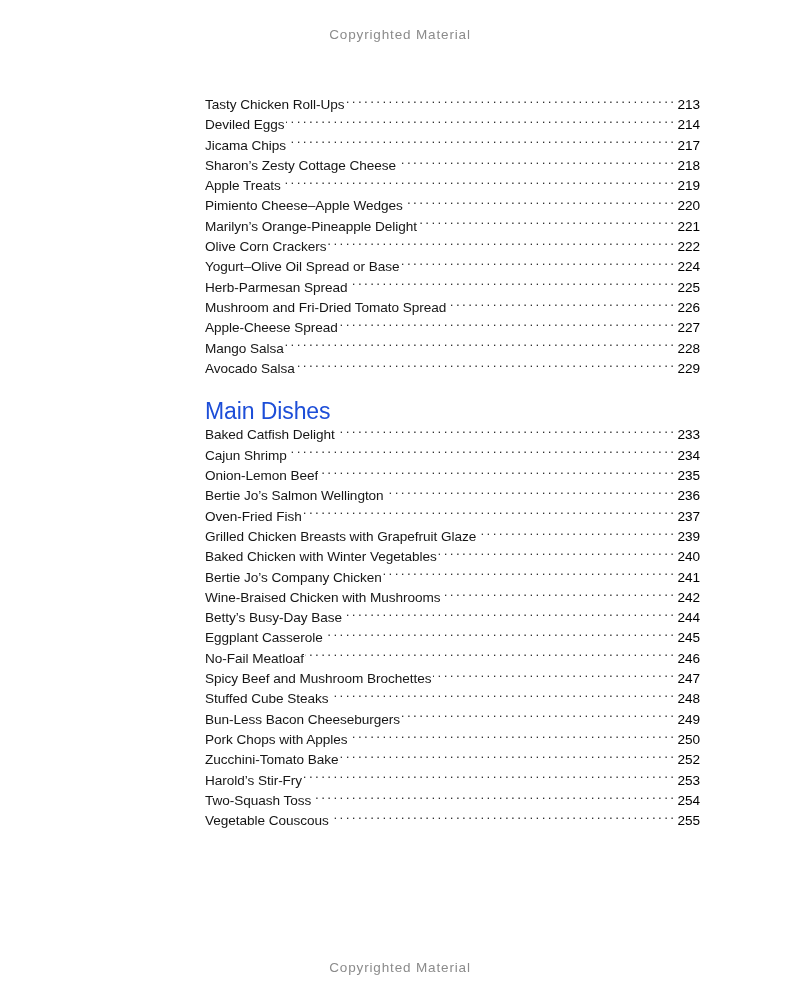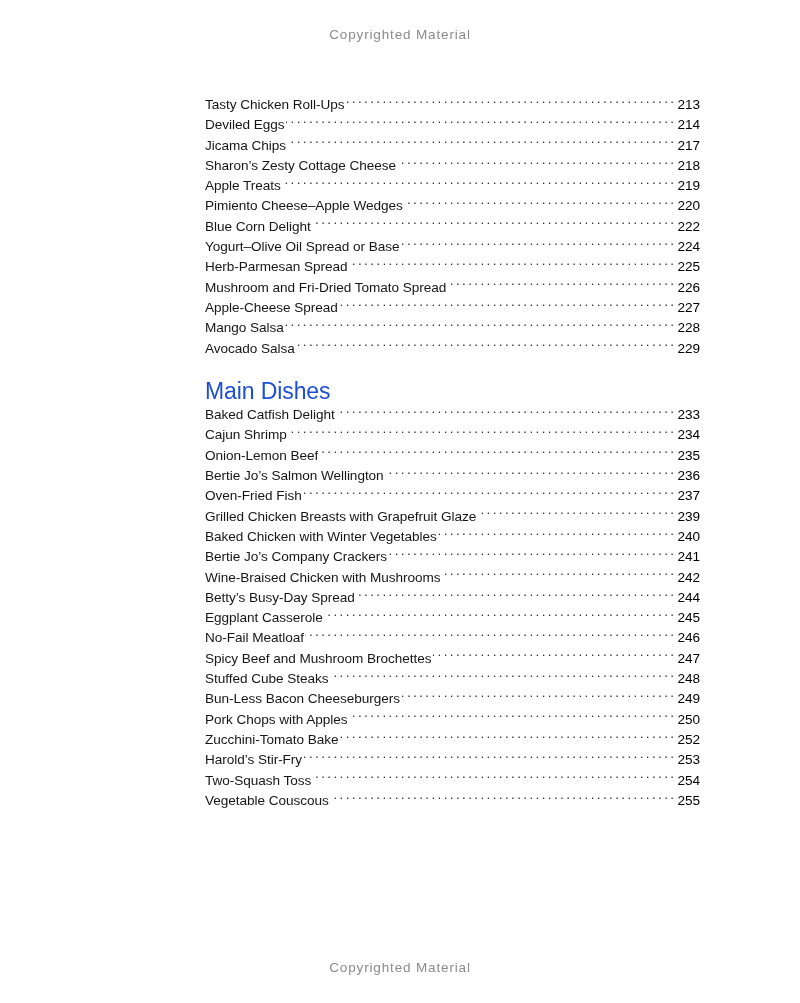--- a/index.html
+++ b/index.html
@@ -141,21 +141,26 @@
           <span class="entry-title">Apple Treats</span>
           <span class="entry-leader"></span>
           <span class="entry-page">219</span>
         </div>
         <div class="toc-entry">
           <span class="entry-title">Pimiento Cheese–Apple Wedges</span>
           <span class="entry-leader"></span>
           <span class="entry-page">220</span>
         </div>
         <div class="toc-entry">
-          <span class="entry-title">Blue Corn Delight</span>
+          <span class="entry-title">Marilyn’s Orange-Pineapple Delight</span>
+          <span class="entry-leader"></span>
+          <span class="entry-page">221</span>
+        </div>
+        <div class="toc-entry">
+          <span class="entry-title">Olive Corn Crackers</span>
           <span class="entry-leader"></span>
           <span class="entry-page">222</span>
         </div>
         <div class="toc-entry">
           <span class="entry-title">Yogurt–Olive Oil Spread or Base</span>
           <span class="entry-leader"></span>
           <span class="entry-page">224</span>
         </div>
         <div class="toc-entry">
           <span class="entry-title">Herb-Parmesan Spread</span>
@@ -214,31 +219,31 @@
           <span class="entry-title">Grilled Chicken Breasts with Grapefruit Glaze</span>
           <span class="entry-leader"></span>
           <span class="entry-page">239</span>
         </div>
         <div class="toc-entry">
           <span class="entry-title">Baked Chicken with Winter Vegetables</span>
           <span class="entry-leader"></span>
           <span class="entry-page">240</span>
         </div>
         <div class="toc-entry">
-          <span class="entry-title">Bertie Jo’s Company Crackers</span>
+          <span class="entry-title">Bertie Jo’s Company Chicken</span>
           <span class="entry-leader"></span>
           <span class="entry-page">241</span>
         </div>
         <div class="toc-entry">
           <span class="entry-title">Wine-Braised Chicken with Mushrooms</span>
           <span class="entry-leader"></span>
           <span class="entry-page">242</span>
         </div>
         <div class="toc-entry">
-          <span class="entry-title">Betty’s Busy-Day Spread</span>
+          <span class="entry-title">Betty’s Busy-Day Base</span>
           <span class="entry-leader"></span>
           <span class="entry-page">244</span>
         </div>
         <div class="toc-entry">
           <span class="entry-title">Eggplant Casserole</span>
           <span class="entry-leader"></span>
           <span class="entry-page">245</span>
         </div>
         <div class="toc-entry">
           <span class="entry-title">No-Fail Meatloaf</span>

